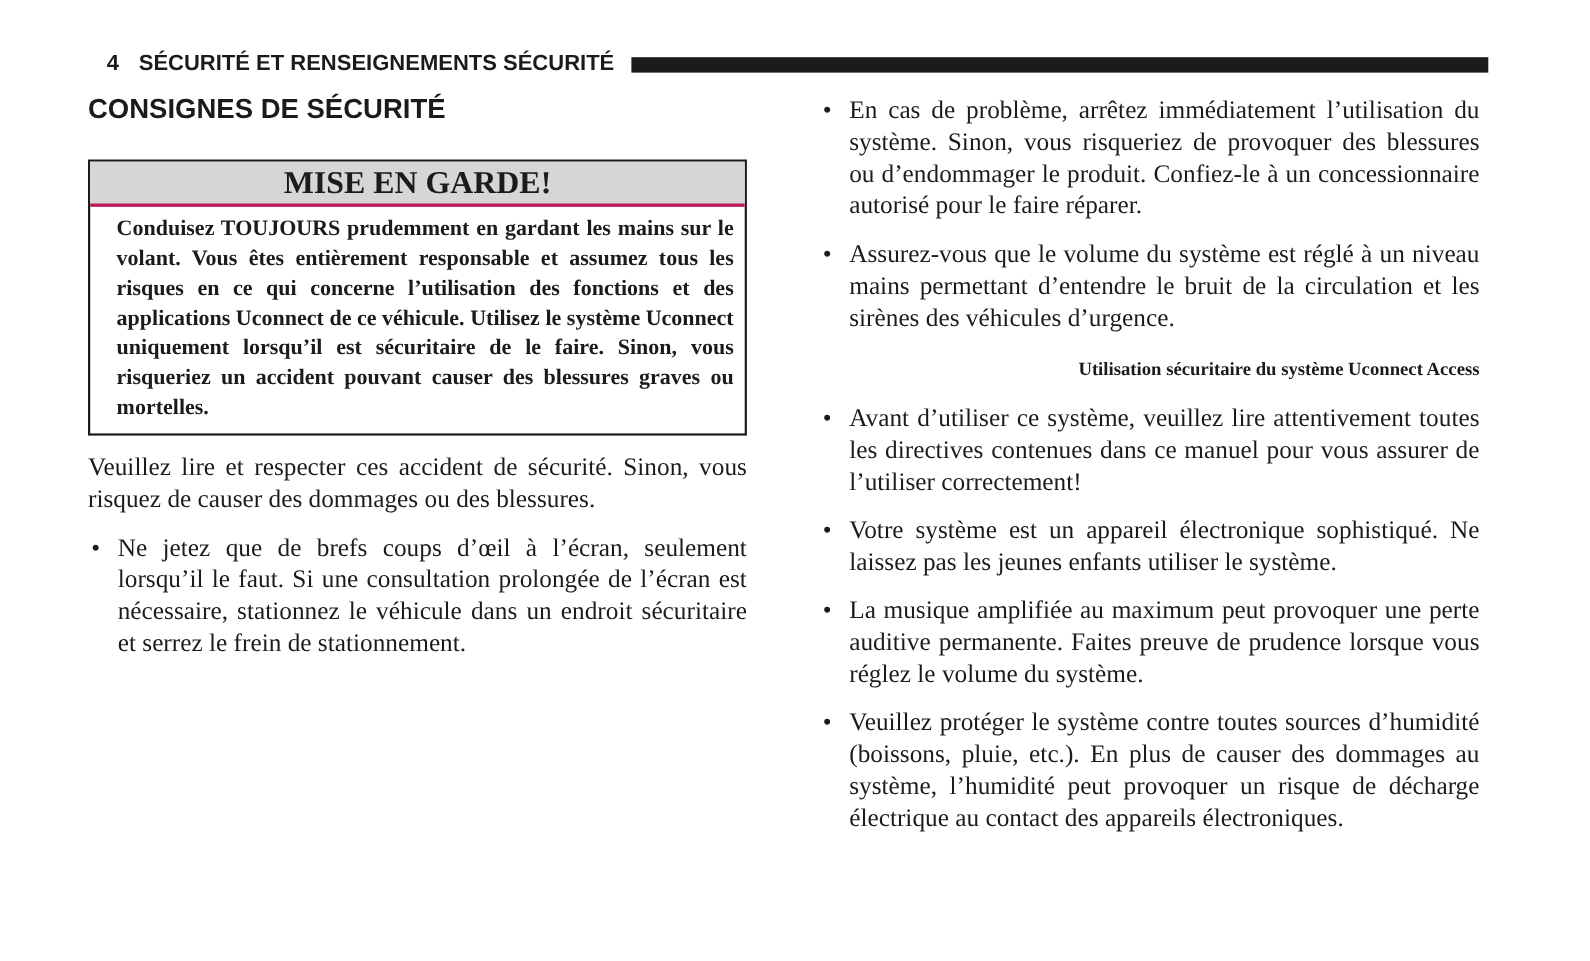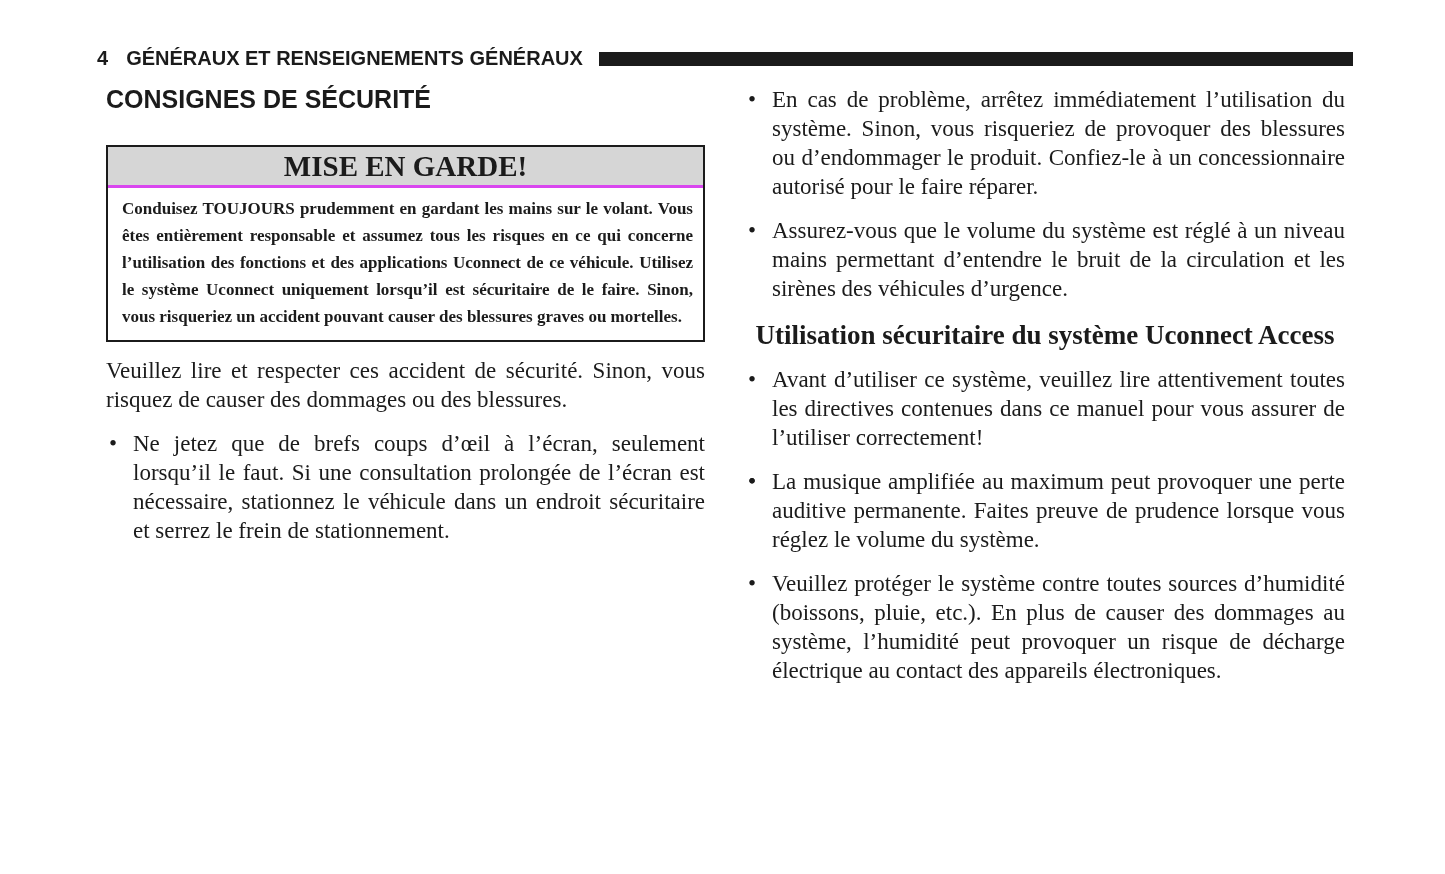--- a/index.html
+++ b/index.html
@@ -42,50 +42,50 @@
 
   
   .col {
     position: absolute;
     top: 85px;
     width: 600px;
     font-size: 23px;
     line-height: 29px;
     text-align: justify;
   }
-  .col-left  { left: 106px;  width: 599px; }
+  .col-left  { left: 80px;  width: 599px; }
   .col-right { left: 745px; width: 600px; }
 
   .section-title {
     font-family: "Liberation Sans", "DejaVu Sans", sans-serif;
     font-weight: bold;
     font-size: 25px;
     line-height: 28px;
     text-align: left;
     margin: 0;
   }
 
   
   .warning-box {
     margin-top: 32px;
     border: 2px solid #1b1b1b;
   }
   .warning-box-header {
     background: #d6d6d6;
-    border-bottom: 3px solid #d946ef;
+    border-bottom: 3px solid #be185d;
     text-align: center;
     font-weight: bold;
     font-size: 29px;
     line-height: 34px;
     padding: 2px 4px;
   }
   .warning-box-body {
-    padding: 7px 10px 10px 14px;
+    padding: 7px 10px 10px 24px;
     font-weight: bold;
-    font-size: 17px;
+    font-size: 20px;
     line-height: 27px;
     text-align: justify;
   }
 
   
   .para { margin: 14px 0 0 0; }
 
   .bullet-item {
     position: relative;
     margin: 15px 0 0 0;
@@ -93,32 +93,32 @@
   }
   .bullet-item .bullet-dot {
     position: absolute;
     left: 3px;
     top: 0;
   }
   .col-right .bullet-item:first-child { margin-top: 0; }
 
   .subsection-title {
     font-weight: bold;
-    font-size: 27px;
+    font-size: 17px;
     line-height: 29px;
-    text-align: center;
+    text-align: right;
     margin: 18px 0 0 0;
   }
 </style>
 </head>
 <body>
 
 <div class="page-header">
   <span class="page-num">4</span>
-  <span class="header-title">GÉNÉRAUX ET RENSEIGNEMENTS GÉNÉRAUX</span>
+  <span class="header-title">SÉCURITÉ ET RENSEIGNEMENTS SÉCURITÉ</span>
   <span class="header-bar"></span>
 </div>
 
 <div class="col col-left">
   <h1 class="section-title">CONSIGNES DE SÉCURITÉ</h1>
 
   <div class="warning-box">
     <div class="warning-box-header">MISE EN GARDE!</div>
     <div class="warning-box-body">Conduisez TOUJOURS prudemment en gardant les mains sur le volant. Vous êtes entièrement responsable et assumez tous les risques en ce qui concerne l’utilisation des fonctions et des applications Uconnect de ce véhicule. Utilisez le système Uconnect uniquement lorsqu’il est sécuritaire de le faire. Sinon, vous risqueriez un accident pouvant causer des blessures graves ou mortelles.</div>
   </div>
@@ -142,20 +142,21 @@
   </div>
 
   <h2 class="subsection-title">Utilisation sécuritaire du système Uconnect Access</h2>
 
   <div class="bullet-item">
     <span class="bullet-dot">•</span>
     <span>Avant d’utiliser ce système, veuillez lire attentivement toutes les directives contenues dans ce manuel pour vous assurer de l’utiliser correctement!</span>
   </div>
   <div class="bullet-item">
     <span class="bullet-dot">•</span>
+    <span>Votre système est un appareil électronique sophistiqué. Ne laissez pas les jeunes enfants utiliser le système.</span>
   </div>
   <div class="bullet-item">
     <span class="bullet-dot">•</span>
     <span>La musique amplifiée au maximum peut provoquer une perte auditive permanente. Faites preuve de prudence lorsque vous réglez le volume du système.</span>
   </div>
   <div class="bullet-item">
     <span class="bullet-dot">•</span>
     <span>Veuillez protéger le système contre toutes sources d’humidité (boissons, pluie, etc.). En plus de causer des dommages au système, l’humidité peut provoquer un risque de décharge électrique au contact des appareils électroniques.</span>
   </div>
 </div>

